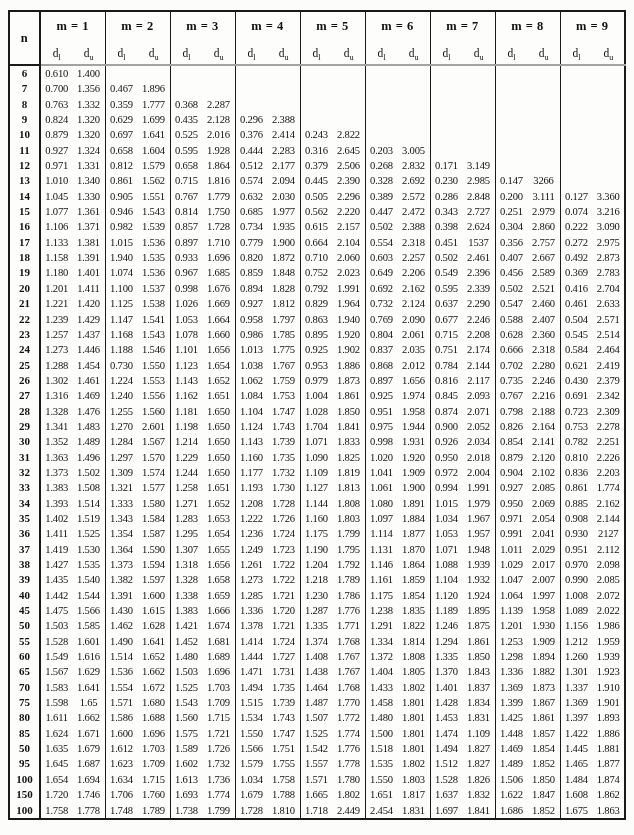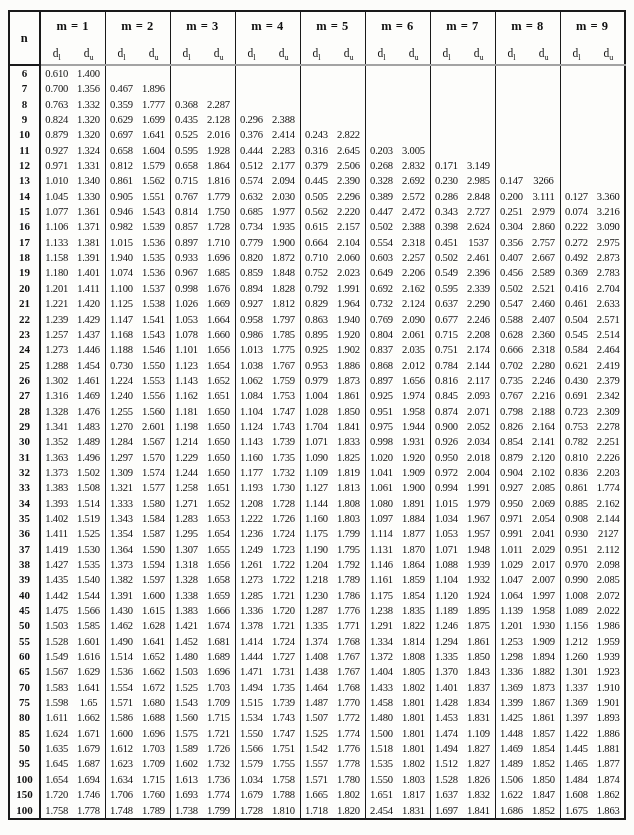--- a/index.html
+++ b/index.html
@@ -1157,21 +1157,21 @@
           <td class="nval">100</td>
           <td class="dval grp-start">1.758</td>
           <td class="dval">1.778</td>
           <td class="dval grp-start">1.748</td>
           <td class="dval">1.789</td>
           <td class="dval grp-start">1.738</td>
           <td class="dval">1.799</td>
           <td class="dval grp-start">1.728</td>
           <td class="dval">1.810</td>
           <td class="dval grp-start">1.718</td>
-          <td class="dval">1.820</td>
+          <td class="dval">2.449</td>
           <td class="dval grp-start">2.454</td>
           <td class="dval">1.831</td>
           <td class="dval grp-start">1.697</td>
           <td class="dval">1.841</td>
           <td class="dval grp-start">1.686</td>
           <td class="dval">1.852</td>
           <td class="dval grp-start">1.675</td>
           <td class="dval">1.863</td>
         </tr>
       </tbody>

